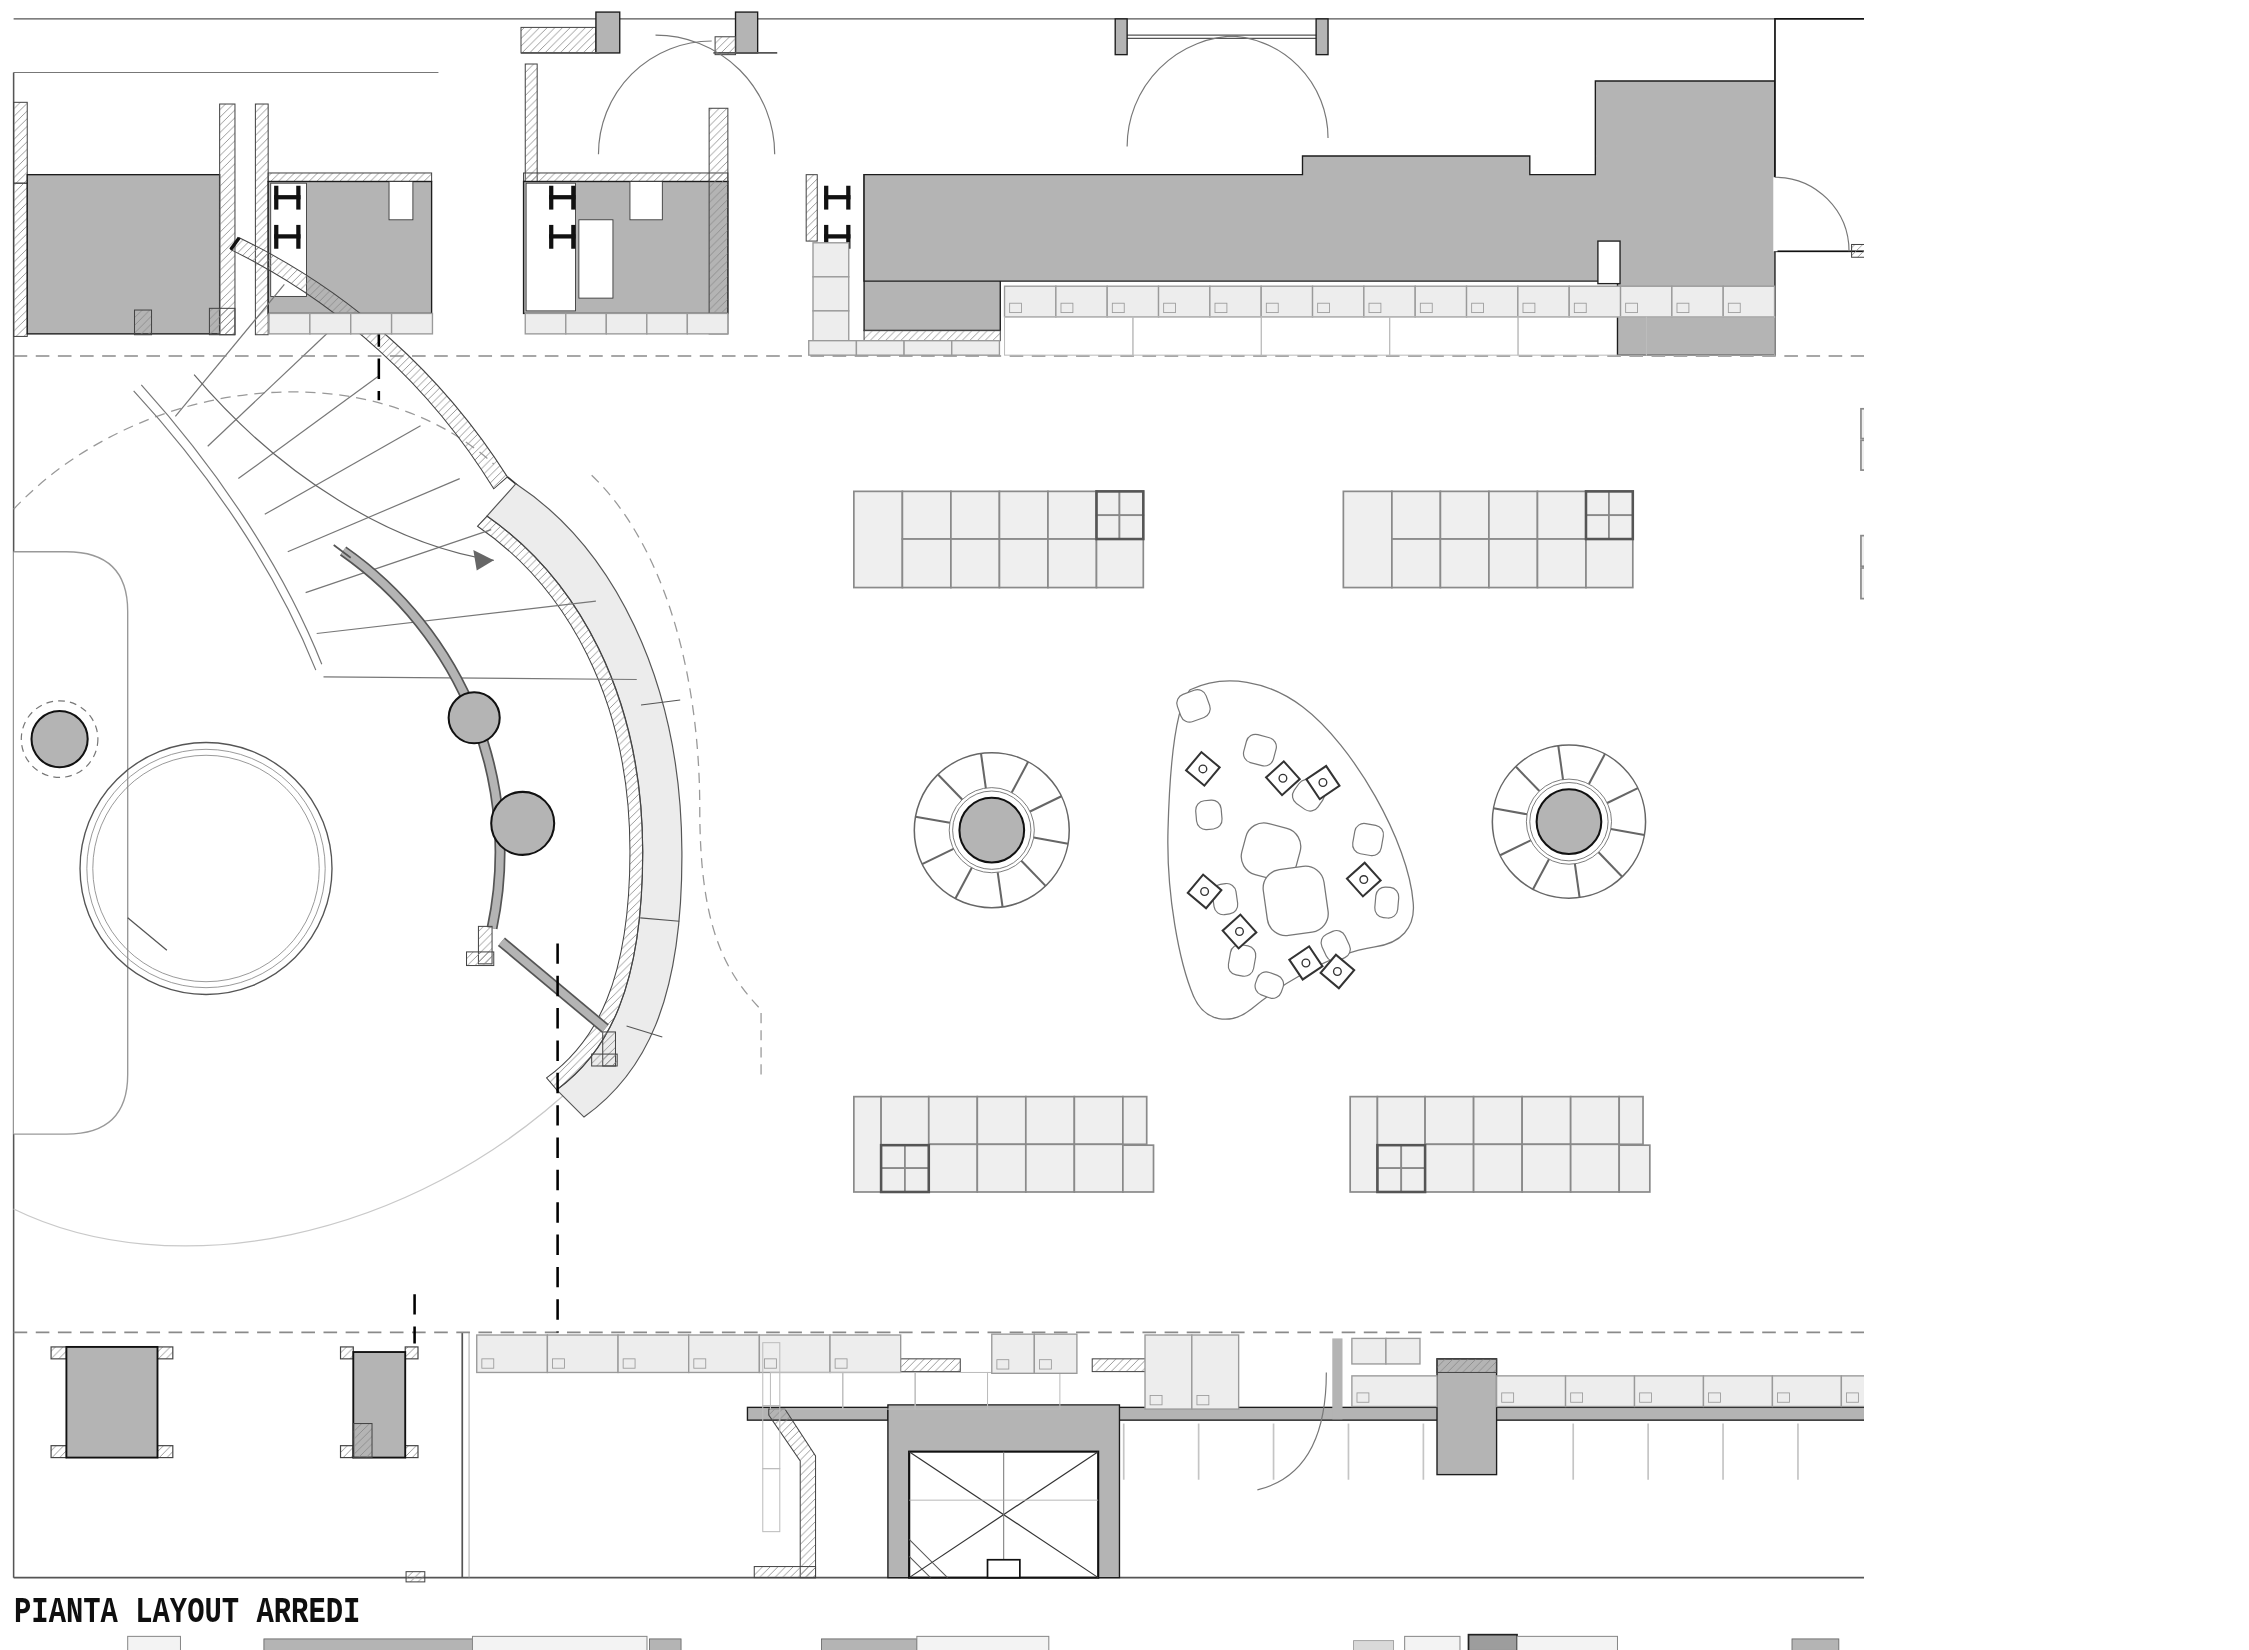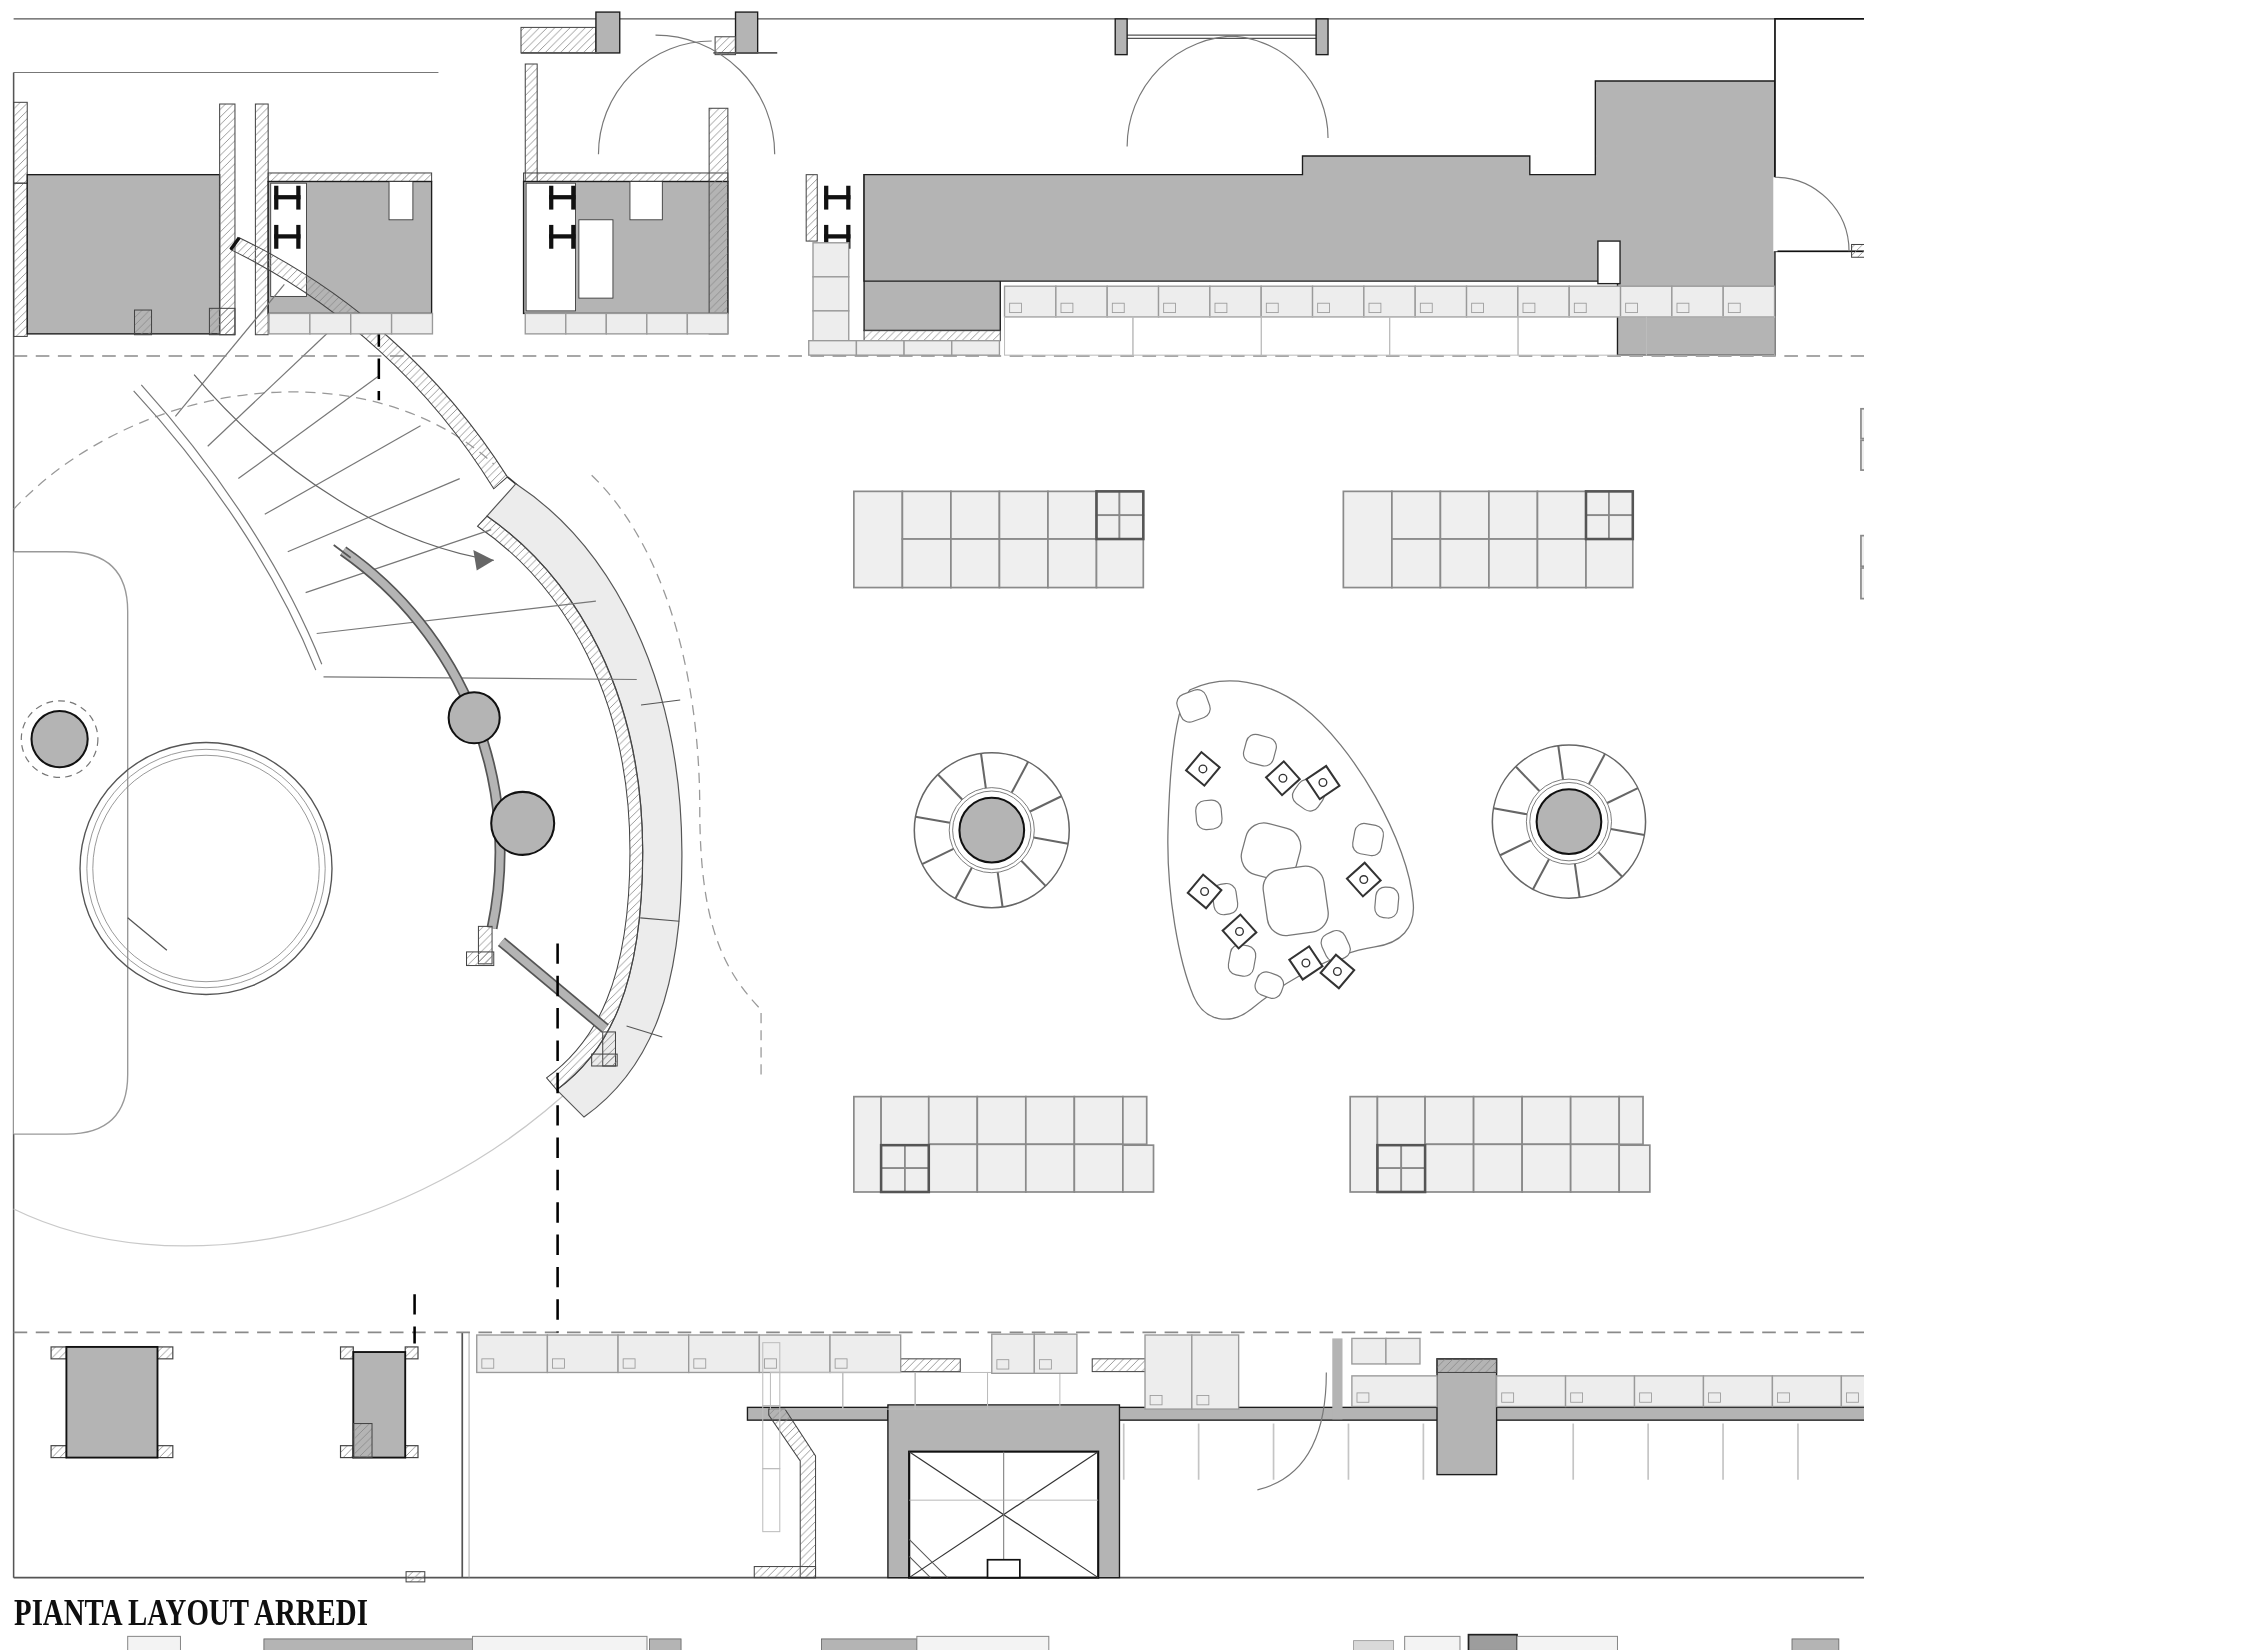--- a/index.html
+++ b/index.html
@@ -1,17 +1,17 @@
 <!DOCTYPE html>
 <html style="font-size:13.6px"><head>
 <meta charset="utf-8">
 <style>
   html,body{margin:0;padding:0;background:#ffffff;}
   .sheet{position:relative;width:1864px;height:1651px;background:#fff;overflow:hidden;
-         font-family:Liberation Serif, serif;}
+         font-family:Liberation Mono, monospace;}
   .sheet svg{position:absolute;left:0;top:0;}
   
   .poche{fill:var(--poche);stroke:var(--wall-dark);stroke-width:1.6;}
   .poche-nostroke{fill:var(--poche);stroke:none;}
   .wallline{stroke:var(--line);fill:none;}
   .thin{stroke:var(--line);stroke-width:1.2;fill:none;}
   .white{fill:#fff;}
   .shelf{fill:var(--shelf-fill);stroke:var(--shelf-stroke);stroke-width:1.6;}
   .faintcell{fill:none;stroke:#bcbcbc;stroke-width:1.2;}
   .hatch{fill:url(#h1);stroke:#444;stroke-width:1.2;}

